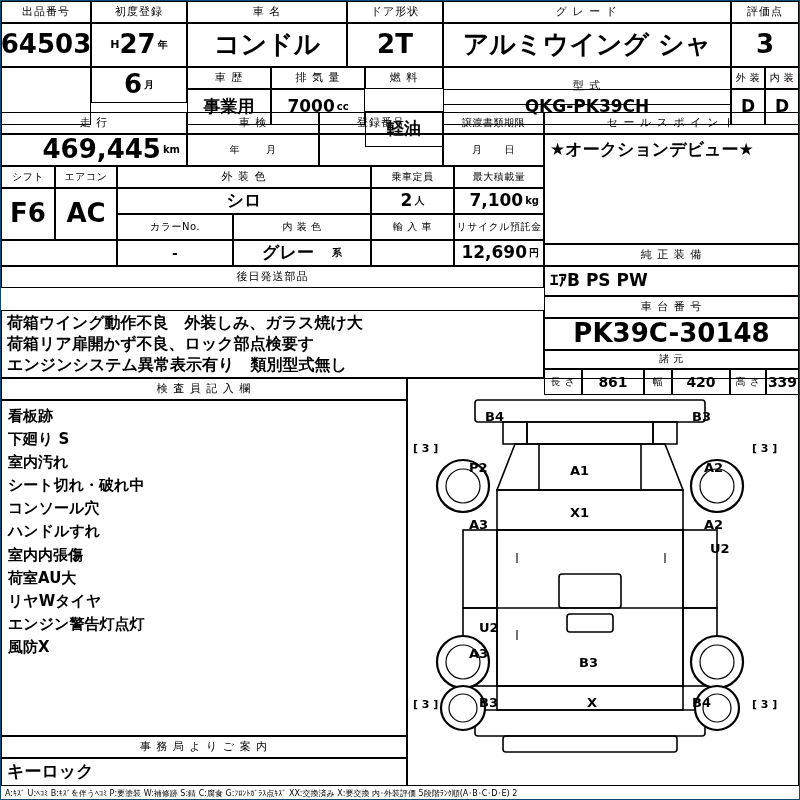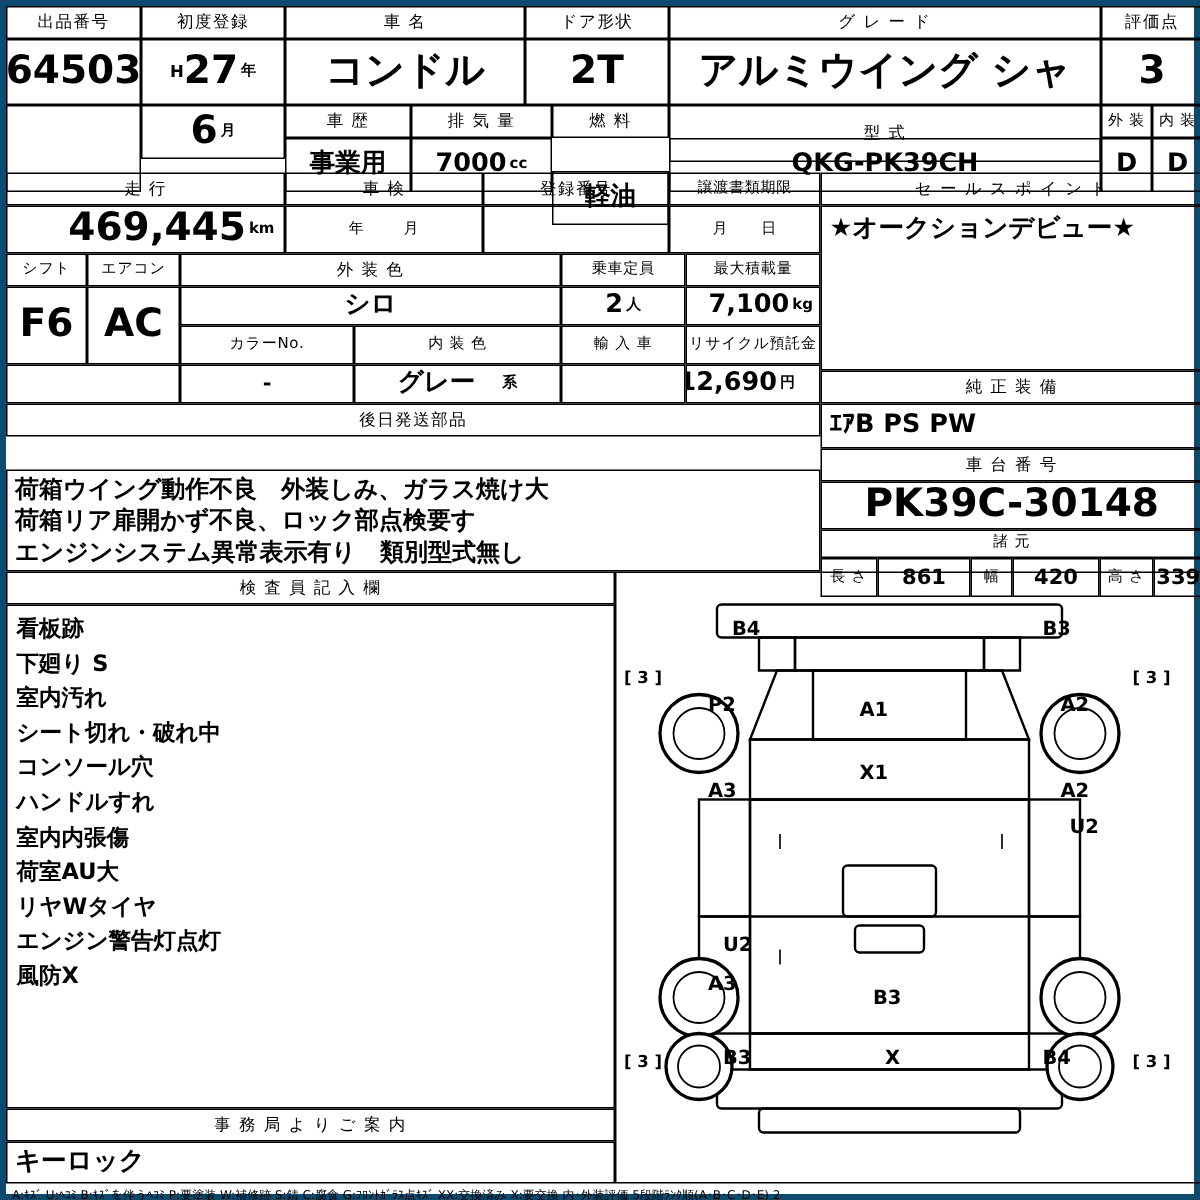--- a/index.html
+++ b/index.html
@@ -7,21 +7,21 @@
     margin: 0; padding: 0;
     width: 800px; height: 800px;
     background: #ffffff;
     font-family: "DejaVu Sans", "Liberation Sans", sans-serif;
     color: #000;
     overflow: hidden;
   }
   #sheet {
     position: relative;
     width: 800px; height: 800px;
-    border: 4px solid #0c4a6e;
+    border: 1px solid #0c4a6e;
   }
   .bx {
     position: absolute;
     border: 1px solid #000;
     overflow: hidden;
     display: flex;
     align-items: center;
     justify-content: center;
     text-align: center;
     line-height: 1.05;
@@ -152,21 +152,21 @@
   <div class="bx lbl-sm" style="left:232px;top:213px;width:138px;height:26px;">内 装 色</div>
   <div class="bx lbl-sm" style="left:370px;top:213px;width:83px;height:26px;">輸 入 車</div>
   <div class="bx lbl-sm" style="left:453px;top:213px;width:90px;height:26px;">リサイクル預託金</div>
 
   <div class="bx val-sm" style="left:116px;top:239px;width:116px;height:26px;">-</div>
   <div class="bx" style="left:232px;top:239px;width:138px;height:26px;">
     <span class="val-md">グレー</span>
     <span class="unit" style="margin-left:18px;">系</span>
   </div>
   <div class="bx val-sm" style="left:370px;top:239px;width:83px;height:26px;"></div>
-  <div class="bx" style="left:453px;top:239px;width:90px;height:26px;justify-content:flex-end;padding-right:16px;">
+  <div class="bx" style="left:453px;top:239px;width:90px;height:26px;justify-content:flex-end;padding-right:4px;">
     <span class="val-md">12,690</span>
     <span class="unit">円</span>
   </div>
 
   <div class="bx" style="left:0;top:239px;width:116px;height:26px;"></div>
   <div class="bx lbl" style="left:0;top:265px;width:543px;height:22px;">後日発送部品</div>
 
   <div class="bx lbl" style="left:543px;top:111px;width:255px;height:22px;">セ ー ル ス ポ イ ン ト</div>
   <div class="bx left" style="left:543px;top:133px;width:255px;height:110px;align-items:flex-start;padding-top:6px;">
     <span class="val-md">★オークションデビュー★</span>

